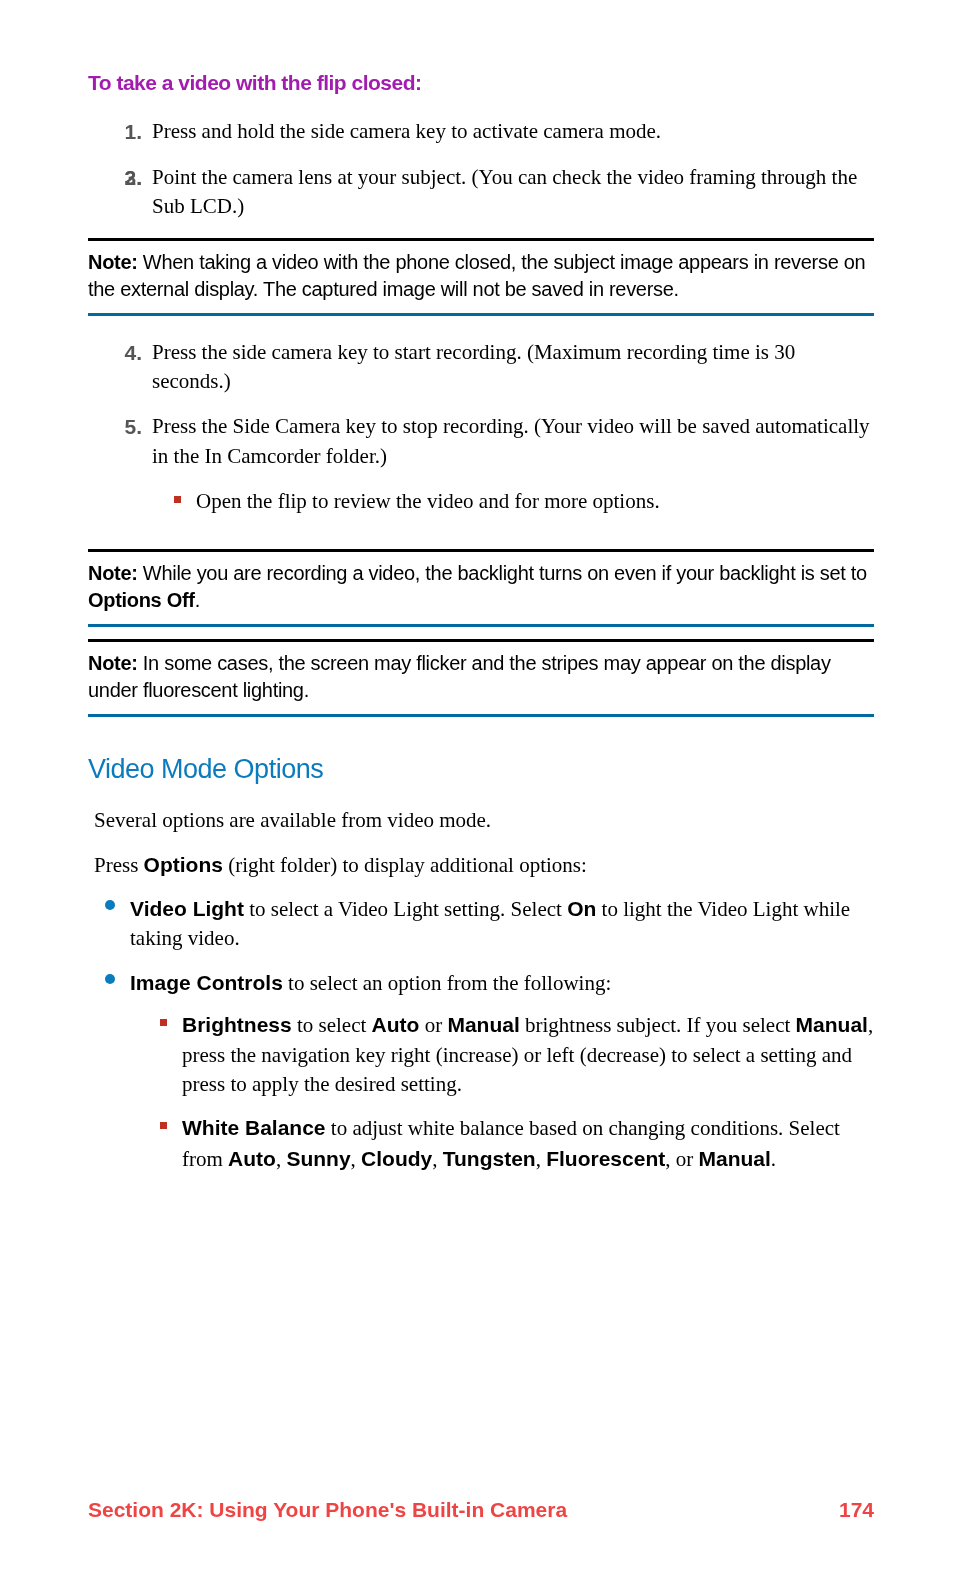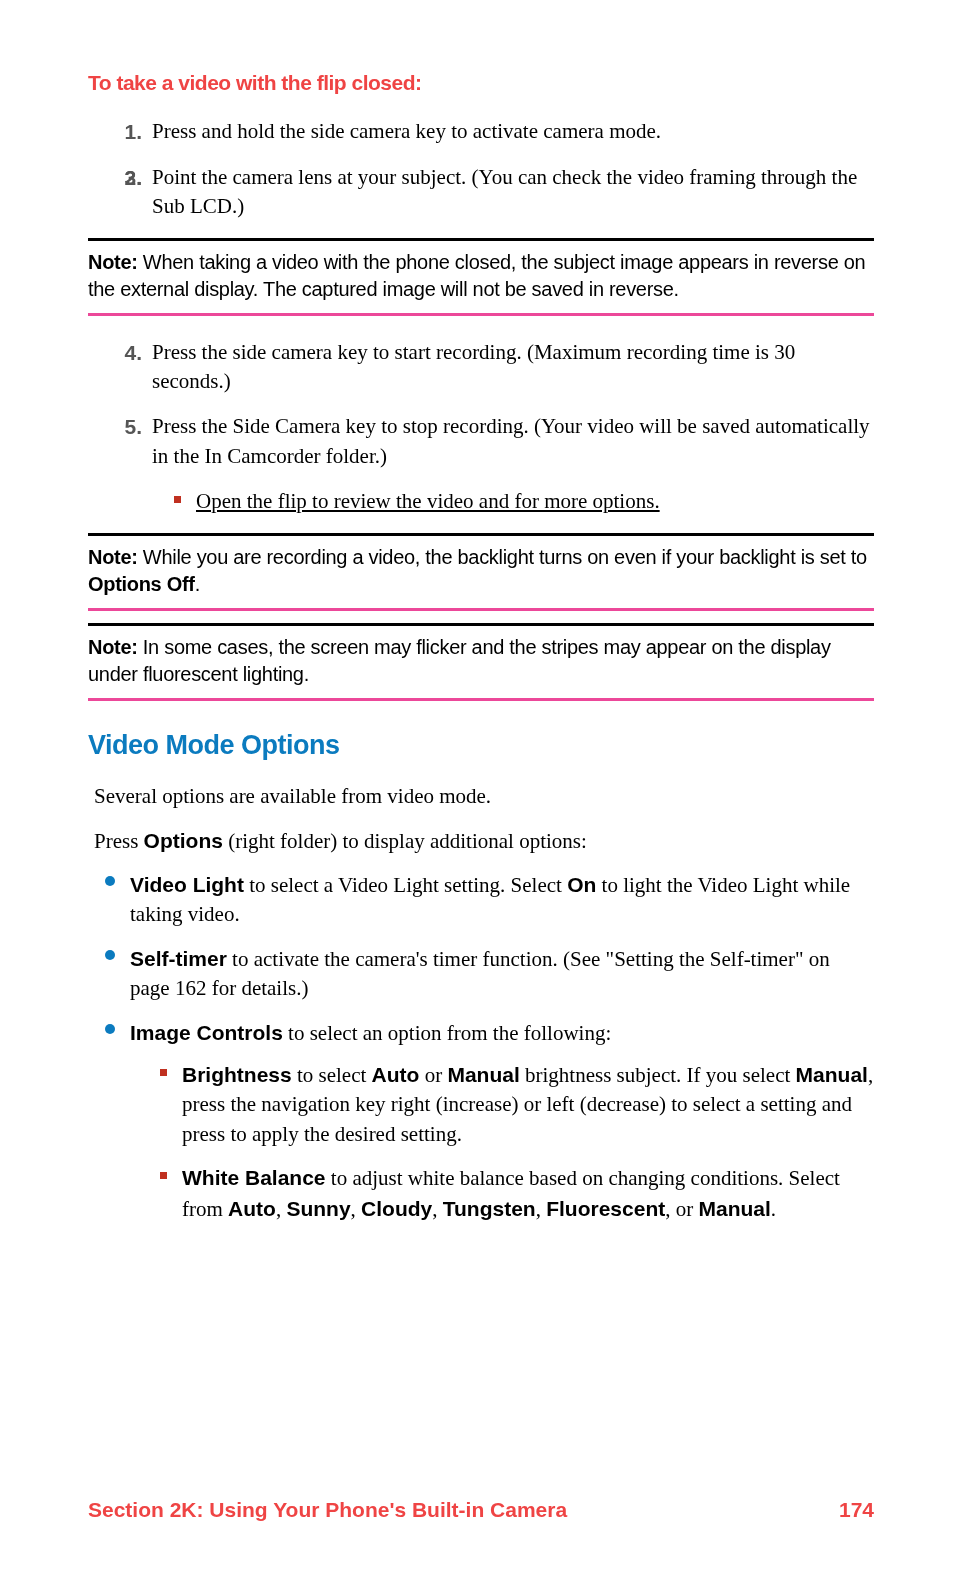--- a/index.html
+++ b/index.html
@@ -11,30 +11,30 @@
     font-size: 21px;
     line-height: 1.4;
     color: #000;
     position: relative;
     padding: 68px 80px 0 88px;
   }
   .bold { font-weight: bold; }
   .heading-intro {
     font-family: Arial, Helvetica, sans-serif;
     font-weight: bold;
-    color: #ef4444;
+    color: #a21caf;
     margin-bottom: 20px;
     letter-spacing: -0.5px;
   }
   .section-title {
     font-family: Arial, Helvetica, sans-serif;
-    font-weight: bold;
+    font-weight: normal;
     font-size: 27px;
     color: #0b7bbf;
-    margin-top: 26px;
+    margin-top: 34px;
     margin-bottom: 18px;
     letter-spacing: -0.5px;
   }
   ol.numbered {
     list-style: none;
     margin-left: 64px;
   }
   ol.numbered li {
     position: relative;
     margin-bottom: 16px;
@@ -46,37 +46,36 @@
     top: 0;
     font-family: Arial, Helvetica, sans-serif;
     font-weight: bold;
     color: #555;
     width: 36px;
     text-align: right;
   }
   .sub-bullet {
     position: relative;
     margin-left: 108px;
-    margin-bottom: 16px;
+    margin-bottom: 32px;
     padding-left: 0;
-    text-decoration: underline;
   }
   .sub-bullet .sq {
     position: absolute;
     left: -22px;
     top: 9px;
     width: 7px;
     height: 7px;
     background: #c03020;
   }
   .note-block {
     font-family: Arial, Helvetica, sans-serif;
     font-size: 20px;
     border-top: 3px solid #000;
-    border-bottom: 3px solid #ec4899;
+    border-bottom: 3px solid #0369a1;
     padding: 8px 0 10px 0;
     margin: 8px 0 18px 0;
     letter-spacing: -0.3px;
     line-height: 1.35;
   }
   .note-block + .note-block { margin-top: -6px; }
   .body-p {
     margin-bottom: 14px;
   }
   ul.round {
@@ -179,24 +178,20 @@
 <div class="body-p indent1">Several options are available from video mode.</div>
 
 <div class="body-p indent1">
   <span>Press </span><span class="boldspan">Options</span><span> (right folder) to display additional options:</span>
 </div>
 
 <ul class="round">
   <li>
     <span class="dot"></span>
     <span class="boldspan">Video Light</span><span> to select a Video Light setting. Select </span><span class="boldspan">On</span><span> to light the Video Light while taking video.</span>
-  </li>
-  <li>
-    <span class="dot"></span>
-    <span class="boldspan">Self-timer</span><span> to activate the camera's timer function. (See "Setting the Self-timer" on page 162 for details.)</span>
   </li>
   <li>
     <span class="dot"></span>
     <span class="boldspan">Image Controls</span><span> to select an option from the following:</span>
     <ul class="square-sub">
       <li>
         <span class="sq2"></span>
         <span class="boldspan">Brightness</span><span> to select </span><span class="boldspan">Auto</span><span> or </span><span class="boldspan">Manual</span><span> brightness subject. If you select </span><span class="boldspan">Manual</span><span>, press the navigation key right (increase) or left (decrease) to select a setting and press to apply the desired setting.</span>
       </li>
       <li>

